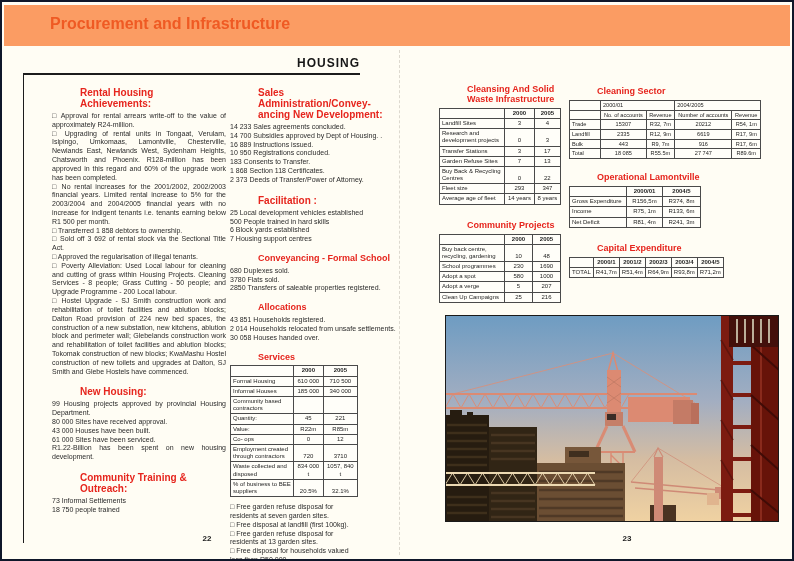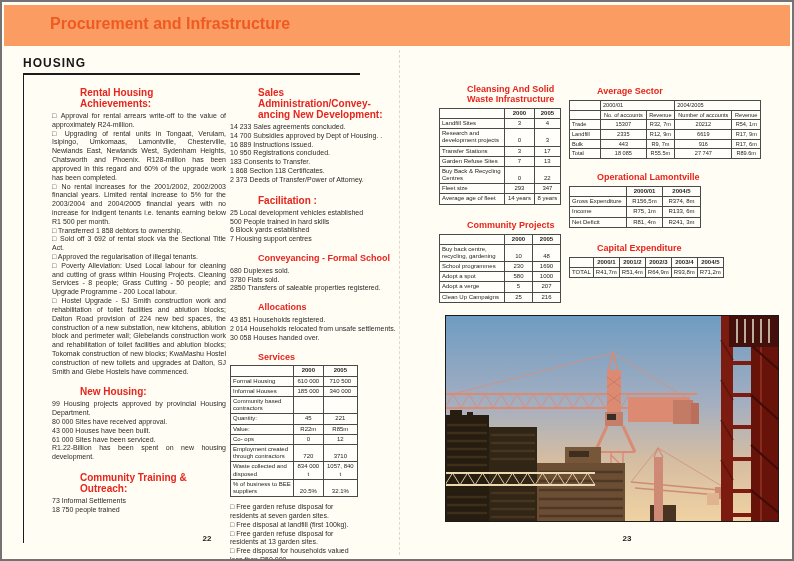--- a/index.html
+++ b/index.html
@@ -1,21 +1,21 @@
 <!DOCTYPE html>
 <html><head>
 <meta charset="utf-8">
 <style>
   html,body{margin:0;padding:0;background:#fff;}
   .canvas{position:relative;width:794px;height:561px;background:#fffdf4;
-    border:2px solid #737373;box-sizing:border-box;overflow:hidden;
+    border:2px solid #0f172a;box-sizing:border-box;overflow:hidden;
     font-family:"Liberation Sans","DejaVu Sans",sans-serif;color:#2b2b2b;}
   .band{position:absolute;left:2px;right:2px;top:3px;height:41px;background:#fb9c63;}
   .band-title{position:absolute;left:48px;top:13px;font-size:16px;font-weight:bold;color:#ef5a23;}
-  .housing{position:absolute;left:21px;top:54px;width:337px;
+  .housing{position:absolute;left:21px;top:54px;width:337px;text-align:right;
     font-size:12px;font-weight:bold;color:#161616;letter-spacing:1px;}
   .rule-h{position:absolute;left:21px;top:71px;width:337px;height:2px;background:#1c1c1c;}
   .rule-v{position:absolute;left:21px;top:71px;width:1px;height:470px;background:#1c1c1c;}
   .fold{position:absolute;left:397px;top:48px;height:505px;width:0;border-left:1px dashed #ddd9cf;}
   .col{position:absolute;}
   .lcol1{left:50px;top:85px;width:174px;}
   .lcol2{left:228px;top:85px;width:168px;}
   .rcol1{left:437px;top:83px;width:124px;}
   .rcol2{left:567px;top:85px;width:212px;}
   .sec{margin:0 0 10px 0;}
@@ -343,21 +343,21 @@
               <td class="num">216</td>
             </tr>
 
         </tbody>
       </table>
     </div>
   </div>
 
   <div class="col rcol2">
     <div class="sec">
-      <h3 class="rh mid">Average Sector</h3>
+      <h3 class="rh mid">Cleaning Sector</h3>
       <table class="t t-bus">
         <thead>
           <tr>
             <th class="lbl"></th>
             <th class="gh" colspan="2">2000/01</th>
             <th class="gh" colspan="2">2004/2005</th>
           </tr>
           <tr>
             <th class="lbl"></th>
             <th class="sh">No. of accounts</th>

